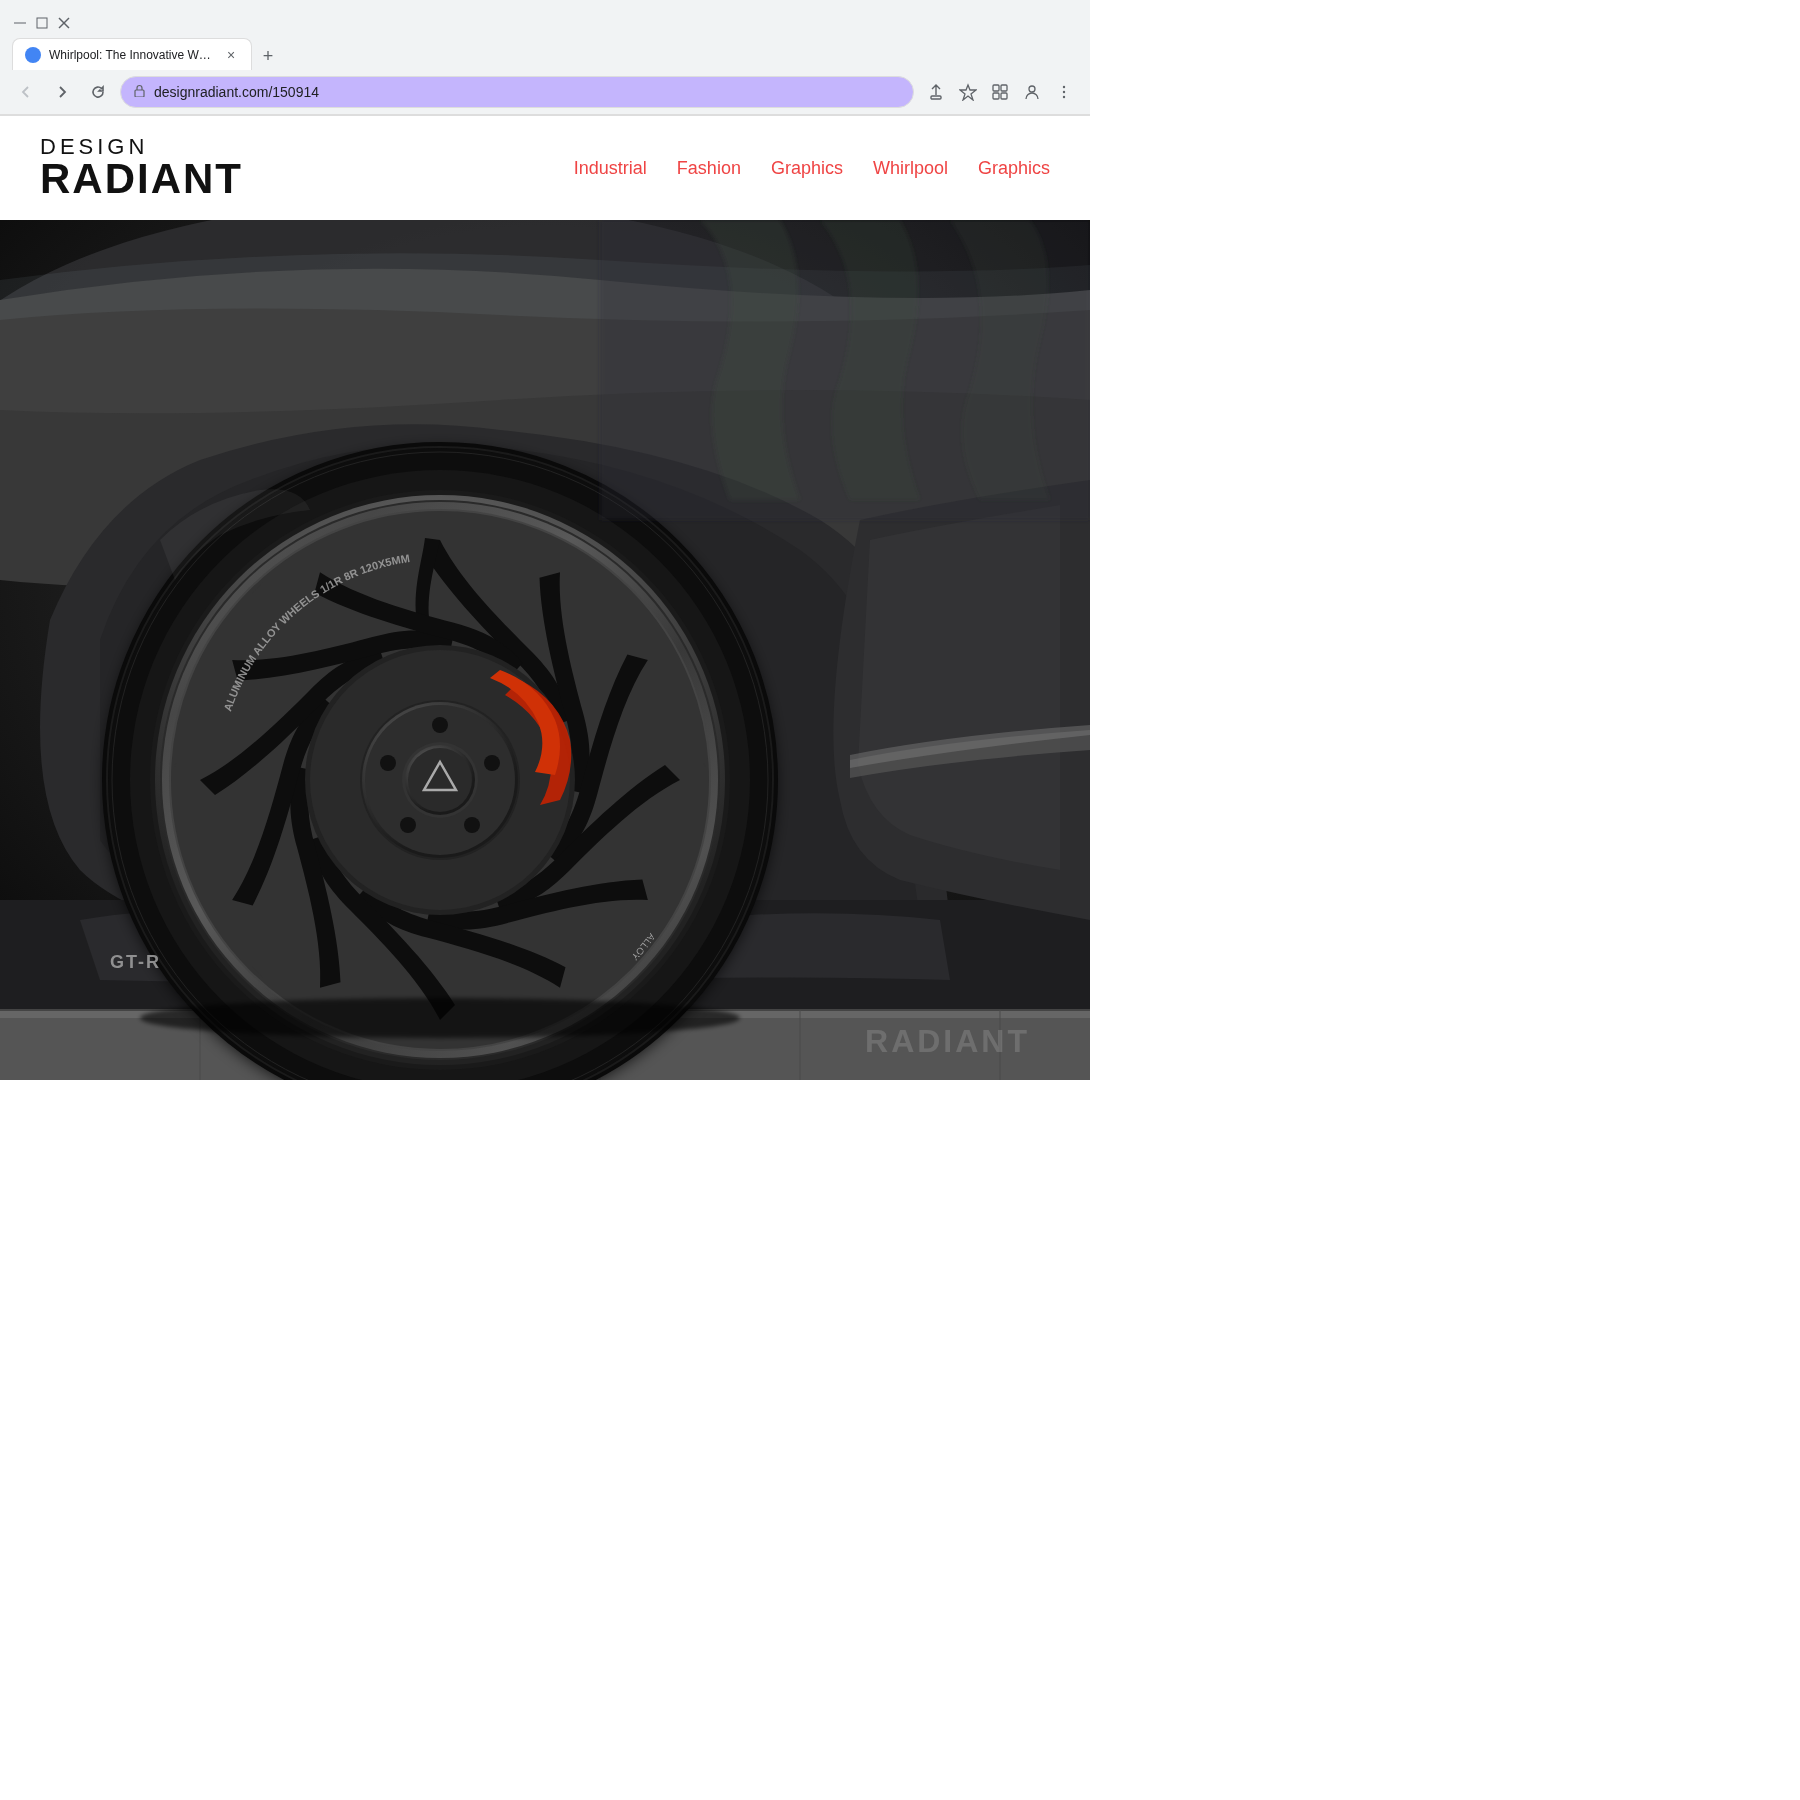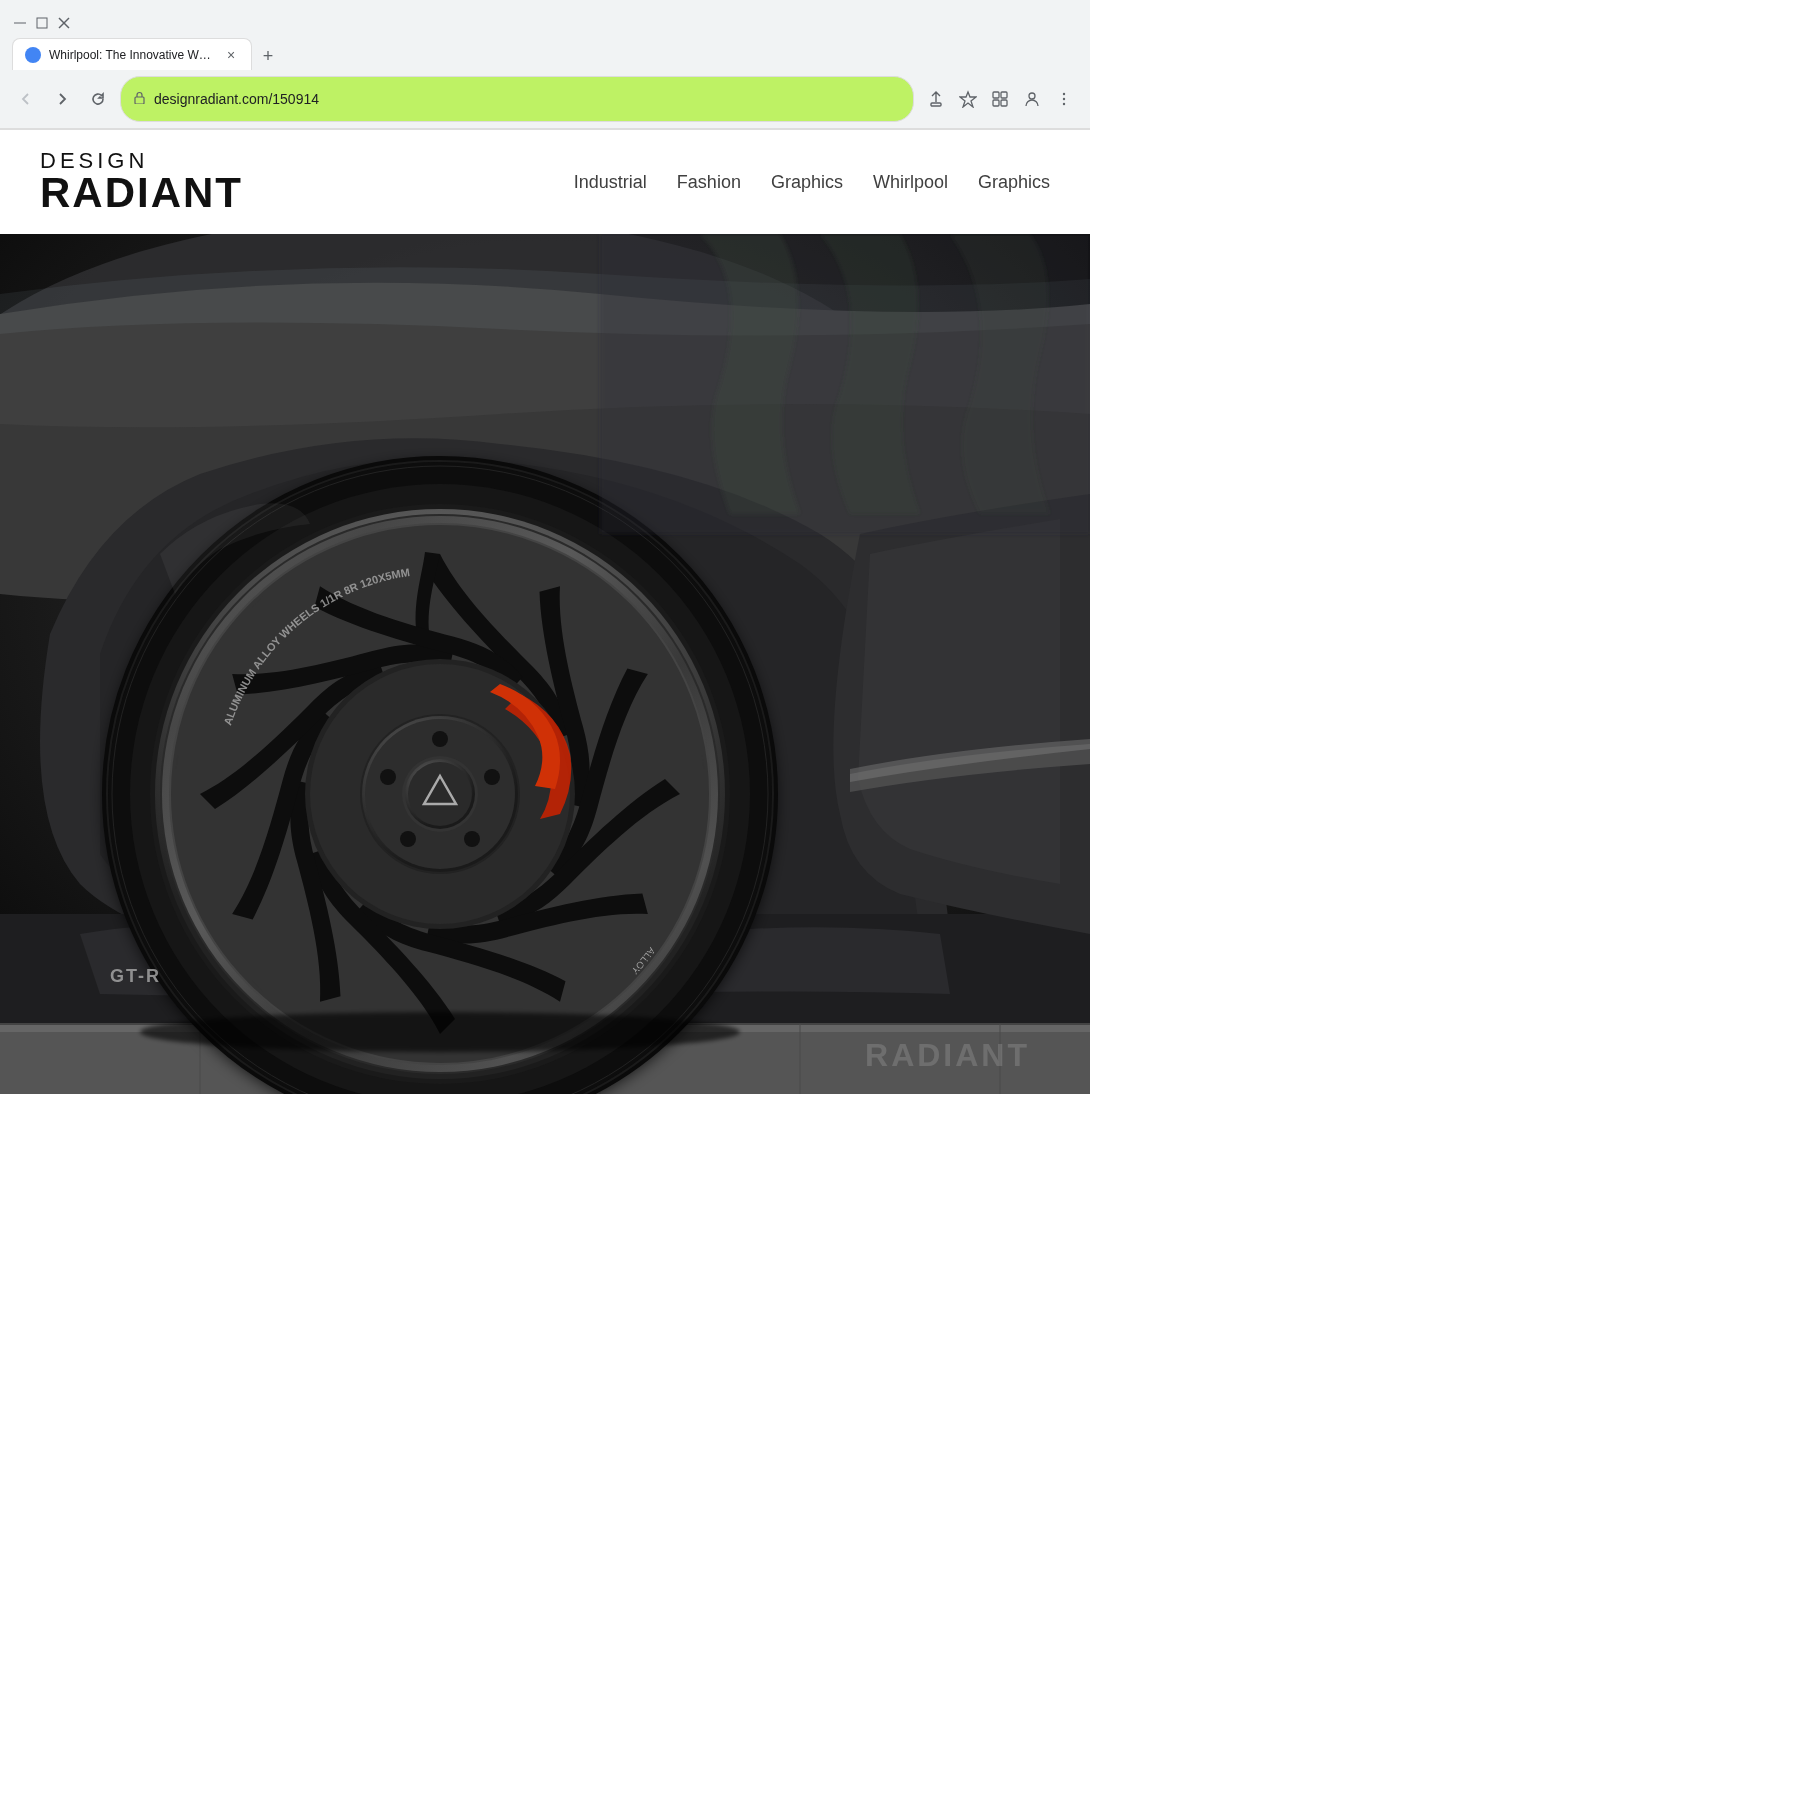--- a/index.html
+++ b/index.html
@@ -113,24 +113,24 @@
       display: flex;
       align-items: center;
       justify-content: center;
       border-radius: 50%;
     }
     .nav-btn.disabled { color: #bdc1c6; cursor: default; }
     .address-bar {
       flex: 1;
       display: flex;
       align-items: center;
-      background: #bef264;
+      background: #c4b5fd;
       border: 1px solid #ddd;
       border-radius: 20px;
-      padding: 22px 12px;
+      padding: 8px 12px;
       gap: 8px;
       height: 32px;
     }
     .lock-icon { color: #5f6368; font-size: 13px; }
     .url-text {
       flex: 1;
       font-size: 14px;
       color: #202124;
     }
     .toolbar-actions {
@@ -167,21 +167,21 @@
       color: #111;
       line-height: 1;
     }
     .main-nav {
       display: flex;
       gap: 30px;
       align-items: center;
     }
     .nav-link {
       font-size: 18px;
-      color: #404040;
+      color: #ef4444;
       text-decoration: none;
       cursor: pointer;
     }
 
     
     .hero-image {
       width: 100%;
       height: 860px;
       position: relative;
       overflow: hidden;

